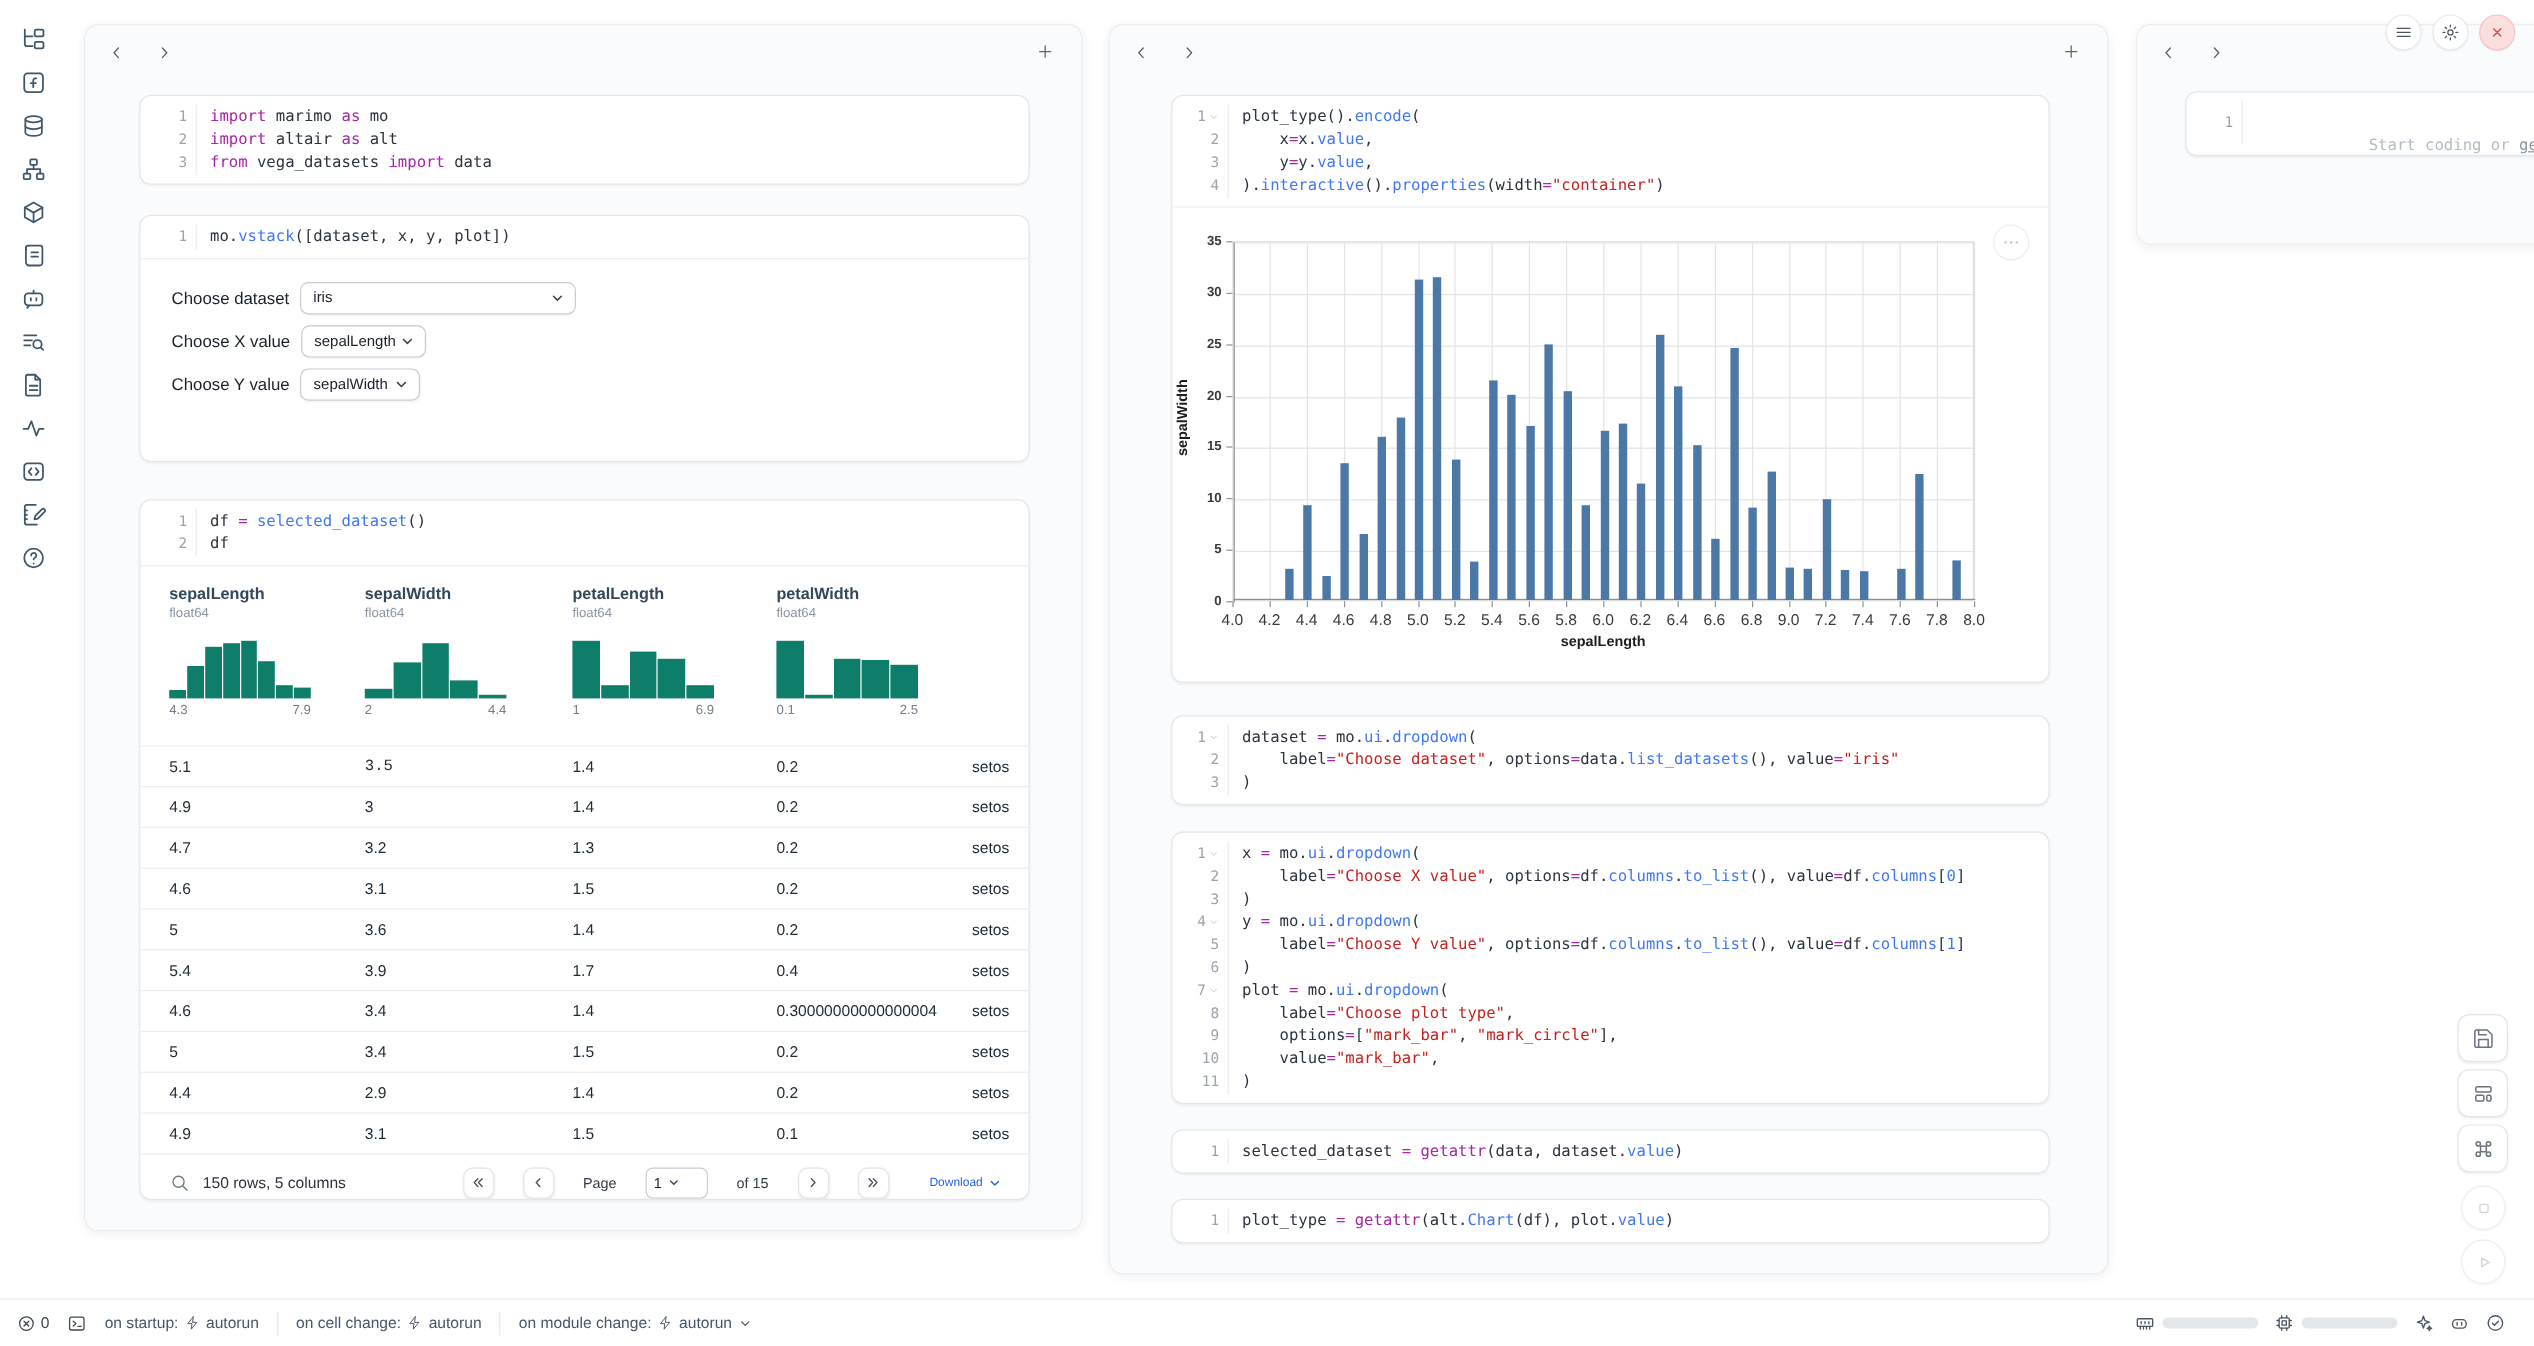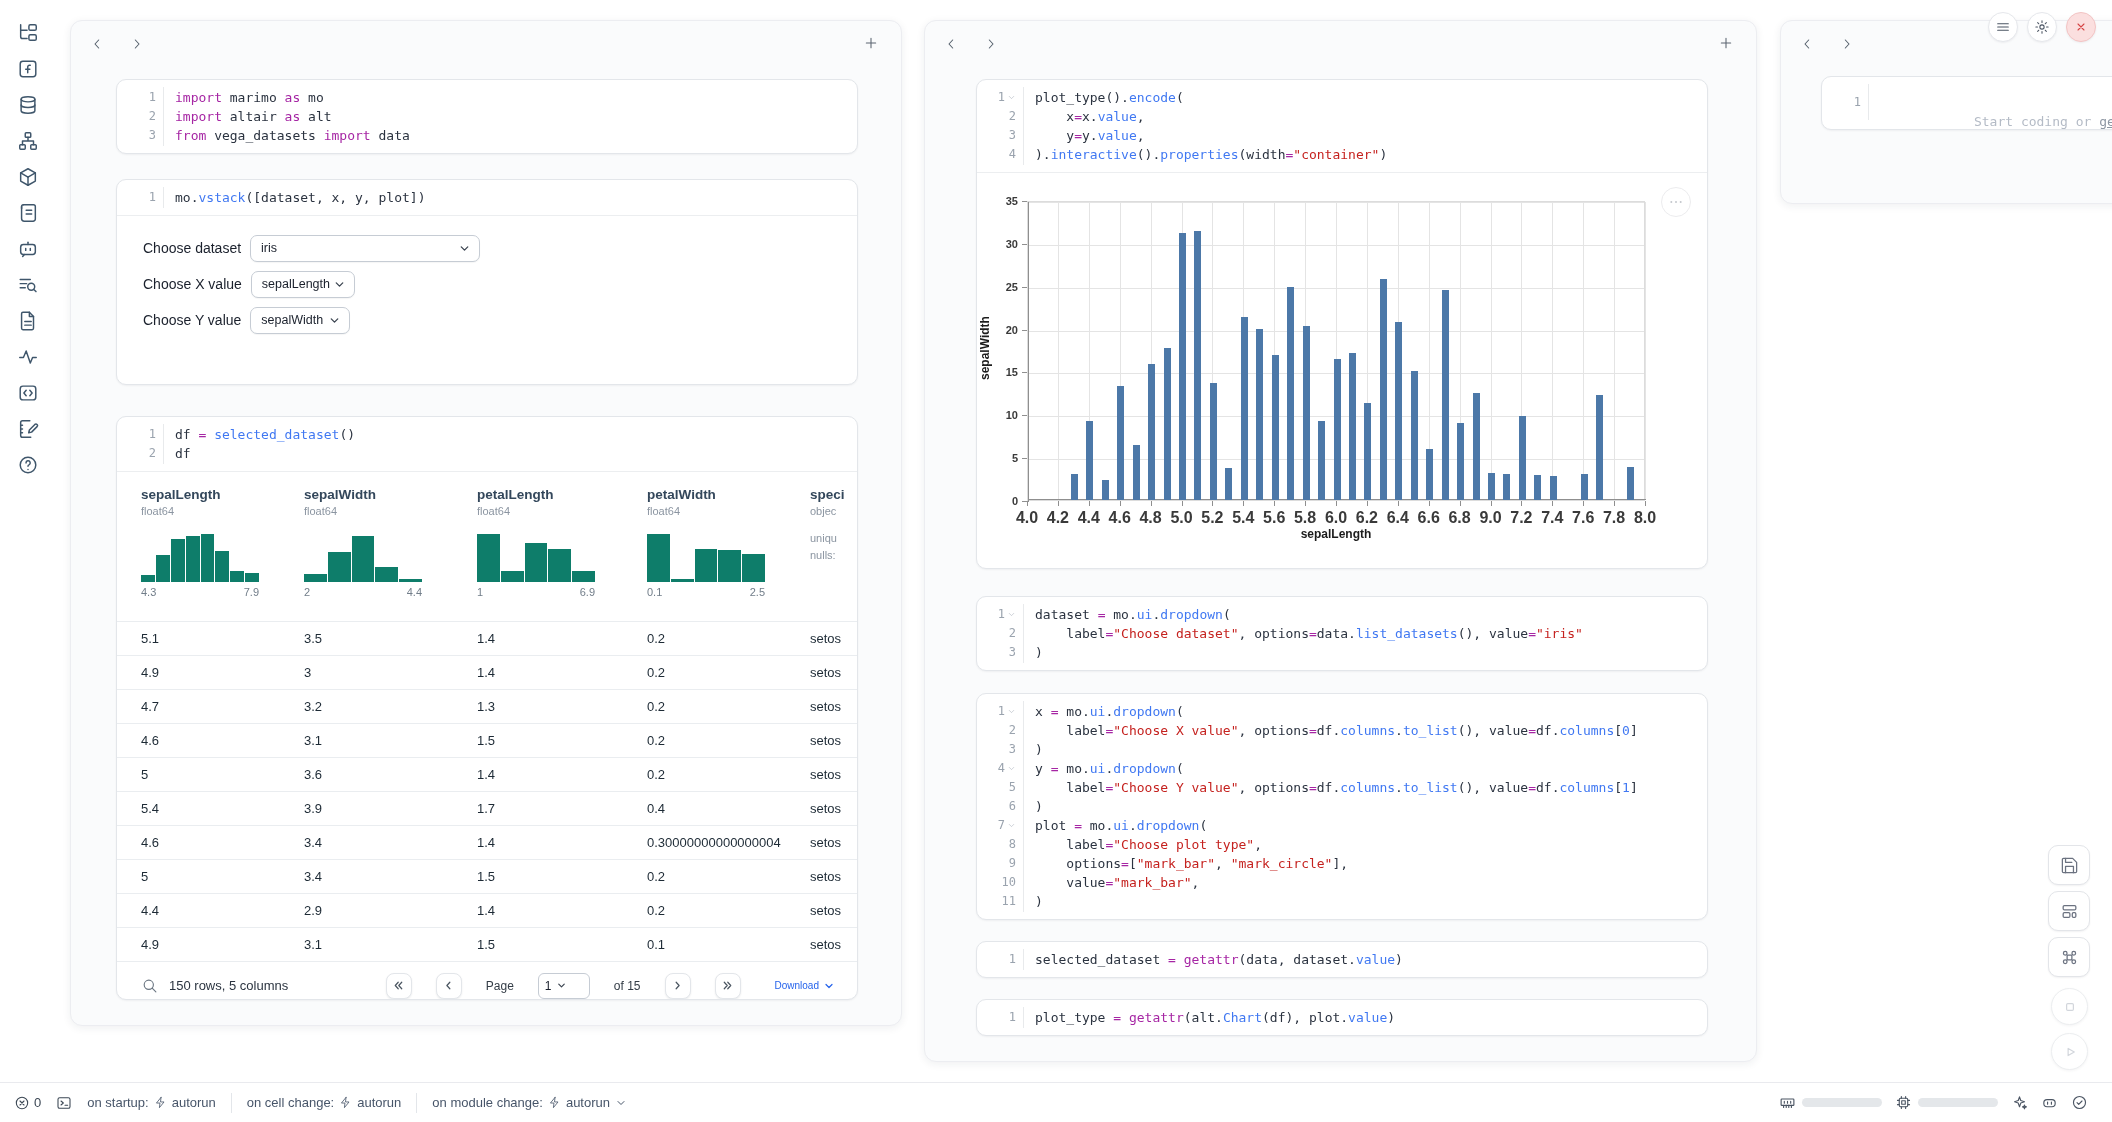--- a/index.html
+++ b/index.html
@@ -98,21 +98,21 @@
   .chart-output{height:394px;}
   .chart{position:absolute;inset:0;font-family:"Liberation Sans",sans-serif;}
   .plot{position:absolute;background:#fff;border:1px solid #dcdcdc;box-sizing:border-box;}
   .gl-v{position:absolute;top:0;bottom:0;width:1px;background:#e4e4e4;}
   .gl-h{position:absolute;left:0;right:0;height:1px;background:#e4e4e4;}
   .axis-l{position:absolute;width:1px;background:#8f8f8f;}
   .axis-b{position:absolute;height:1px;background:#8f8f8f;}
   .bar{position:absolute;background:#4c78a8;}
   .tickm-x{position:absolute;width:1px;height:5px;background:#8f8f8f;}
   .tickm-y{position:absolute;width:5px;height:1px;background:#8f8f8f;}
-  .xt{position:absolute;transform:translateX(-50%);font-size:16px;font-weight:700;color:#3a3a3a;}
+  .xt{position:absolute;transform:translateX(-50%);font-size:13px;font-weight:400;color:#3a3a3a;}
   .yt{position:absolute;text-align:right;font-size:11px;font-weight:600;color:#3a3a3a;}
   .ax-xtitle{position:absolute;transform:translateX(-50%);font-size:12px;font-weight:bold;color:#1c1c1c;}
   .ax-ytitle{position:absolute;transform:rotate(-90deg);transform-origin:center;
              font-size:12px;font-weight:bold;color:#1c1c1c;white-space:nowrap;}
   .dots-btn{position:absolute;top:14px;right:16px;width:30px;height:30px;border-radius:50%;
             background:#fff;border:1px solid #ececee;display:flex;align-items:center;justify-content:center;
             color:#c3c7cc;cursor:pointer;padding:0;}
   .dots-btn svg{width:16px;height:16px;}
 
   
@@ -393,34 +393,26 @@
                   <div class="hb" style="height: 3px; background: rgb(14, 125, 106);"></div>
                   <div class="hb" style="height: 33px; background: rgb(14, 125, 106);"></div>
                   <div class="hb" style="height: 32px; background: rgb(14, 125, 106);"></div>
                   <div class="hb" style="height: 28px; background: rgb(14, 125, 106);"></div>
                 </div>
                 <div class="hrange">
                   <span>0.1</span>
                   <span>2.5</span>
                 </div>
               </div>
-              <div class="tcol" style="width: 90px;">
-                <div class="cname">speci</div>
-                <div class="ctype">objec</div>
-                <div class="cnotes">
-                  <div>uniqu</div>
-                  <div>nulls:</div>
-                </div>
-              </div>
             </div>
           </div>
         <div class="tbody">
             <div class="trow">
               <span class="tcell" style="width: 163px;">5.1</span>
-              <span class="tcell" style="width: 173px;">3.5</span>
+              <span class="tcell" style="width: 173px; font-family: Liberation Mono, monospace;">3.5</span>
               <span class="tcell" style="width: 170px;">1.4</span>
               <span class="tcell" style="width: 163px;">0.2</span>
               <span class="tcell" style="width: 90px;">setos</span>
             </div>
             <div class="trow">
               <span class="tcell" style="width: 163px;">4.9</span>
               <span class="tcell" style="width: 173px;">3</span>
               <span class="tcell" style="width: 170px;">1.4</span>
               <span class="tcell" style="width: 163px;">0.2</span>
               <span class="tcell" style="width: 90px;">setos</span>

